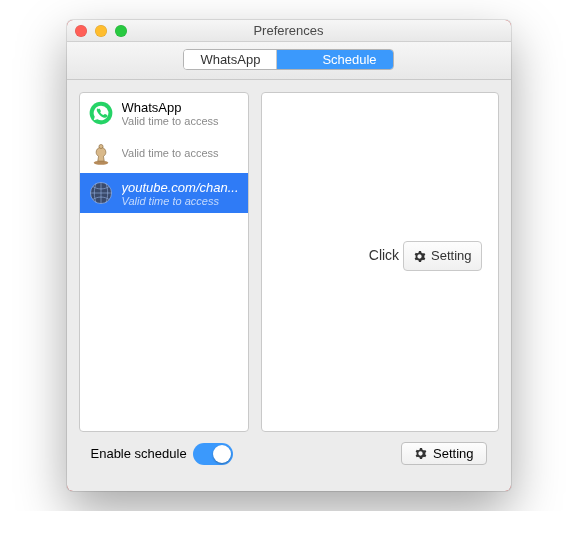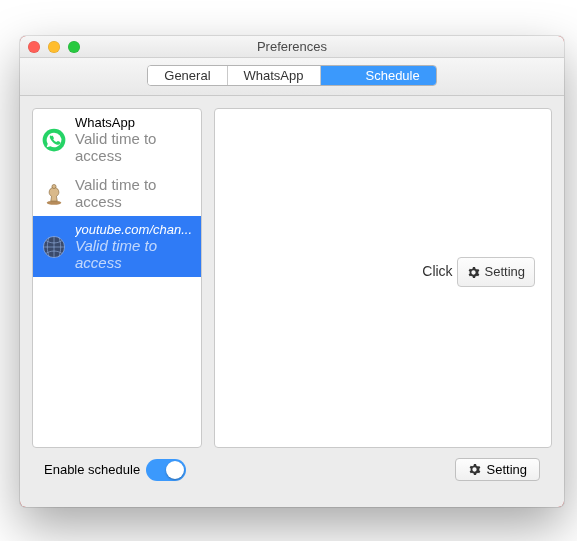--- a/index.html
+++ b/index.html
@@ -4,22 +4,22 @@
 <style>
   * { box-sizing: border-box; }
   body {
     margin: 0;
     padding: 20px;
     font-family: -apple-system, "Helvetica Neue", Arial, sans-serif;
     font-size: 13px;
     background: #fff;
   }
   .window {
-    width: 544px;
-    margin: 16px auto;
+    width: 444px;
+    margin: 0 auto;
     background: #b91c1c;
     border-radius: 6px;
     box-shadow: 0 20px 50px rgba(0,0,0,0.35), 0 0 0 1px rgba(0,0,0,0.1);
     overflow: hidden;
   }
   .titlebar {
     height: 22px;
     display: flex;
     align-items: center;
     padding: 0 8px;
@@ -97,21 +97,21 @@
     padding: 6px 8px;
     min-height: 40px;
   }
   .list-item.selected {
     background: #2f7bf6;
     color: #fff;
     font-style: italic;
   }
   .list-item .texts { display: flex; flex-direction: column; overflow: hidden; }
   .list-item .name { font-size: 13px; white-space: nowrap; overflow: hidden; text-overflow: ellipsis; }
-  .list-item .sub { font-size: 15px; color: #8a8a8a; }
+  .list-item .sub { font-size: 11px; color: #8a8a8a; }
   .list-item.selected .sub { color: rgba(255,255,255,0.7); }
   .app-icon { width: 26px; height: 26px; flex: none; display:flex; align-items:center; justify-content:center; }
   .instruction {
     margin-top: 130px;
     line-height: 2;
     font-size: 14px;
     text-align: right;
   }
   .inline-btn {
     display: inline-flex;
@@ -166,21 +166,20 @@
     <div class="traffic">
       <div class="dot red"></div>
       <div class="dot yellow"></div>
       <div class="dot green"></div>
     </div>
     <div class="title">Preferences</div>
   </div>
 
   <div class="toolbar">
     <div class="segmented">
-      <div class="seg">General</div>
       <div class="seg">WhatsApp</div>
       <div class="seg active">Schedule</div>
     </div>
   </div>
 
   <div class="content">
     <div class="panes">
       <div class="pane pane-left">
         <div class="list">
 

